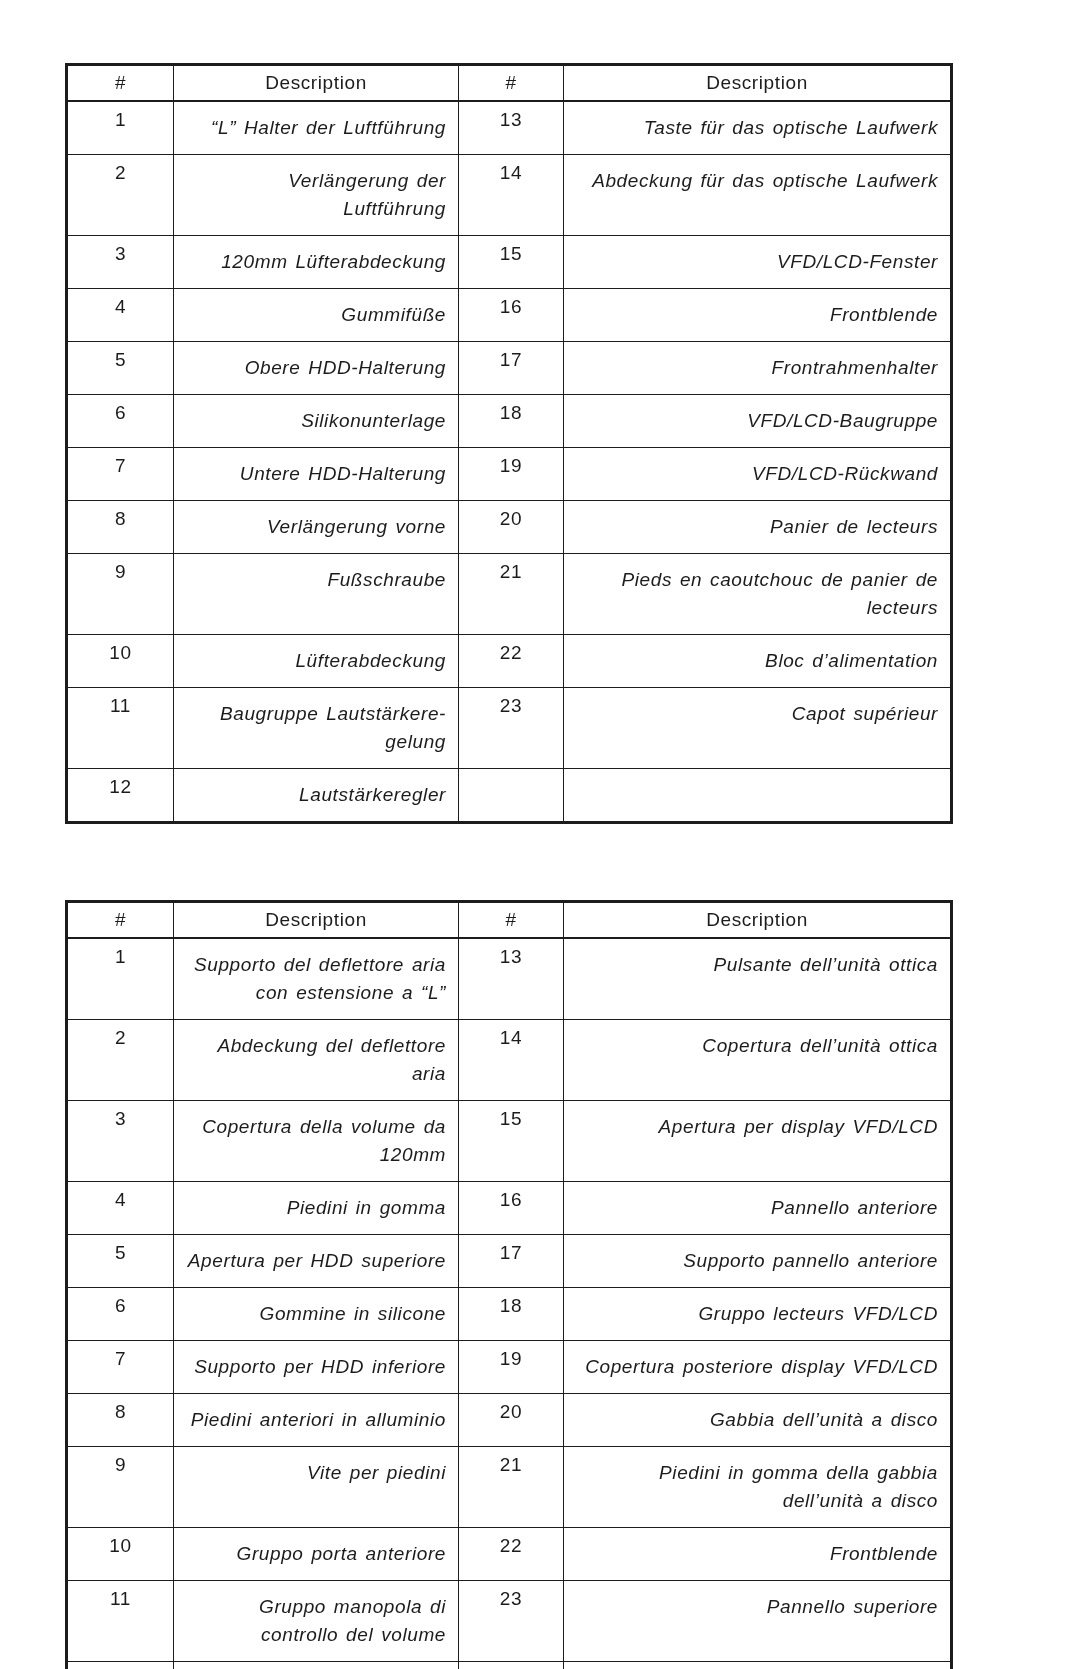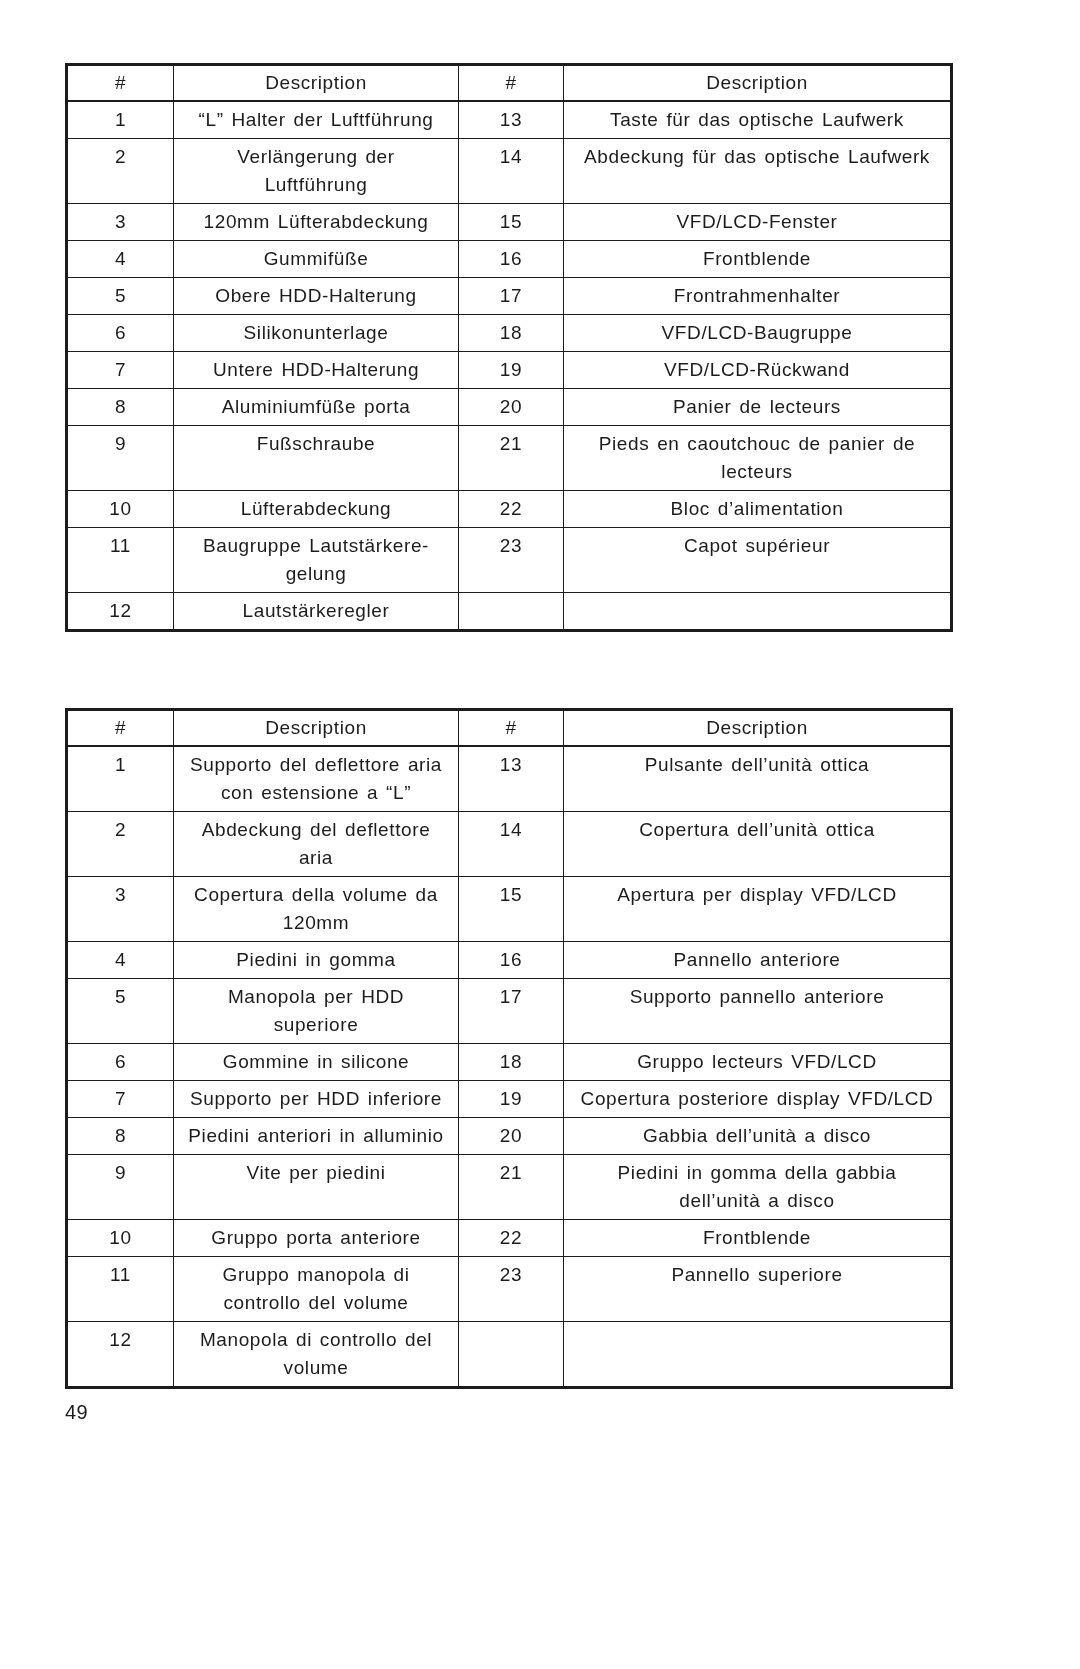--- a/index.html
+++ b/index.html
@@ -28,21 +28,21 @@
   }
   table.parts-table th {
     font-weight: normal;
     text-align: center;
     padding: 3px 6px;
     height: 33px;
     border-bottom-width: 2.4px;
   }
   table.parts-table td { height: 37px; }
   td.cell-num  { text-align: center; padding: 4px 4px; }
-  td.cell-desc { text-align: center;   padding: 4px 12px; }
+  td.cell-desc { text-align: right;   padding: 12px 12px; font-style: italic; }
   col.c-num1  { width: 107px; }
   col.c-desc1 { width: 285px; }
   col.c-num2  { width: 105px; }
   col.c-desc2 { width: 388px; }
   .table-gap { height: 76px; }
   .page-number {
     font-size: 20px;
     margin-top: 12px;
     letter-spacing: 0.5px;
   }
@@ -105,21 +105,21 @@
           <td class="cell-desc">VFD/LCD-Baugruppe</td>
         </tr>
         <tr>
           <td class="cell-num">7</td>
           <td class="cell-desc">Untere HDD-Halterung</td>
           <td class="cell-num">19</td>
           <td class="cell-desc">VFD/LCD-Rückwand</td>
         </tr>
         <tr>
           <td class="cell-num">8</td>
-          <td class="cell-desc">Aluminiumfüße porta</td>
+          <td class="cell-desc">Verlängerung vorne</td>
           <td class="cell-num">20</td>
           <td class="cell-desc">Panier de lecteurs</td>
         </tr>
         <tr>
           <td class="cell-num">9</td>
           <td class="cell-desc">Fußschraube</td>
           <td class="cell-num">21</td>
           <td class="cell-desc">Pieds en caoutchouc de panier de lecteurs</td>
         </tr>
         <tr>
@@ -180,21 +180,21 @@
           <td class="cell-desc">Apertura per display VFD/LCD</td>
         </tr>
         <tr>
           <td class="cell-num">4</td>
           <td class="cell-desc">Piedini in gomma</td>
           <td class="cell-num">16</td>
           <td class="cell-desc">Pannello anteriore</td>
         </tr>
         <tr>
           <td class="cell-num">5</td>
-          <td class="cell-desc">Manopola per HDD superiore</td>
+          <td class="cell-desc">Apertura per HDD superiore</td>
           <td class="cell-num">17</td>
           <td class="cell-desc">Supporto pannello anteriore</td>
         </tr>
         <tr>
           <td class="cell-num">6</td>
           <td class="cell-desc">Gommine in silicone</td>
           <td class="cell-num">18</td>
           <td class="cell-desc">Gruppo lecteurs VFD/LCD</td>
         </tr>
         <tr>

